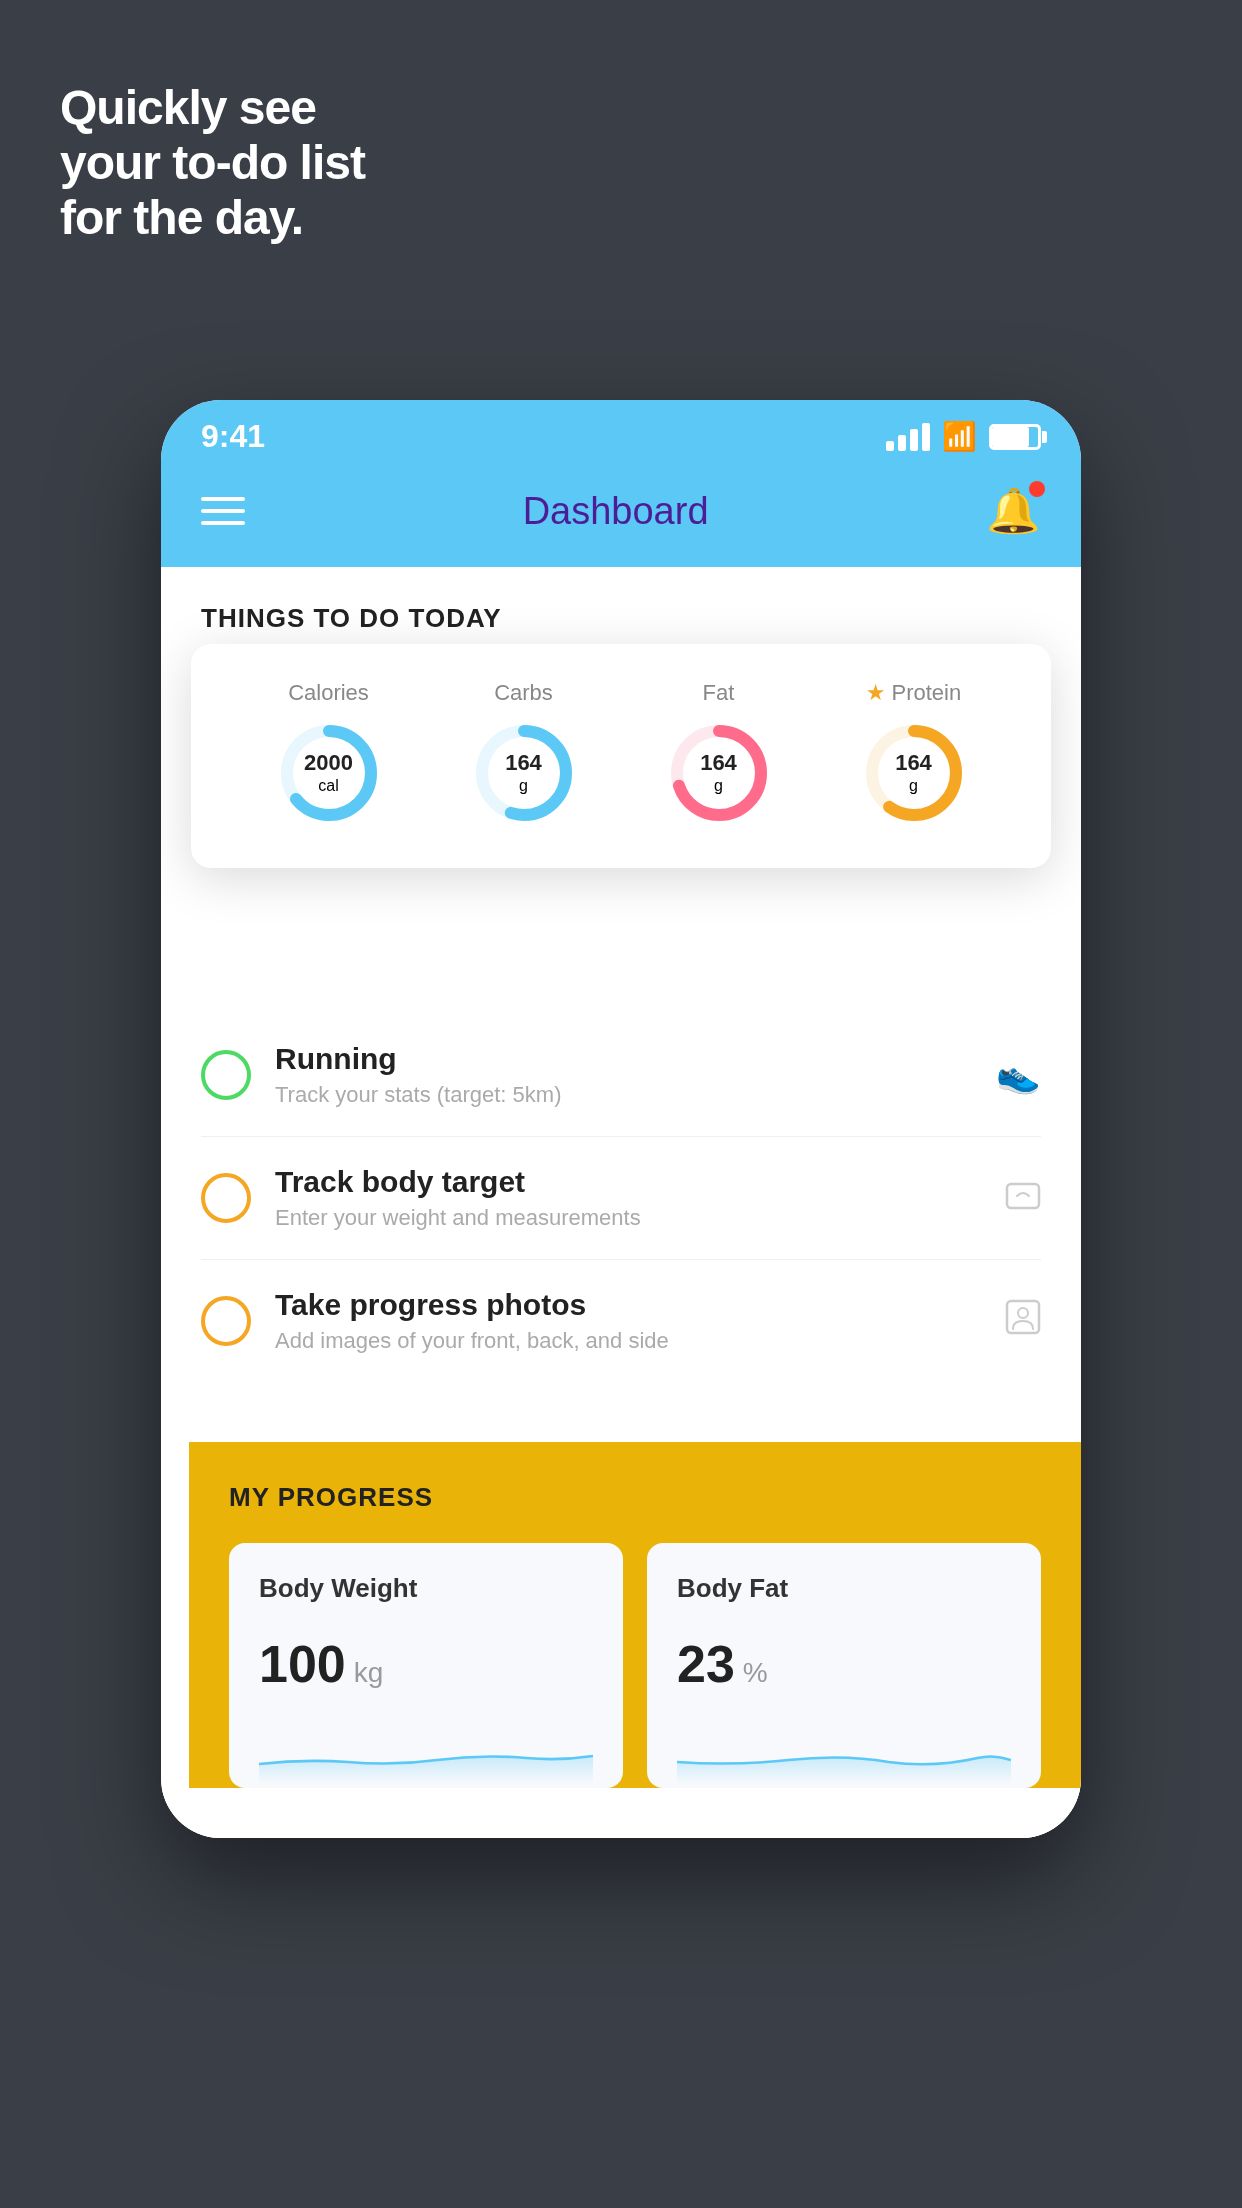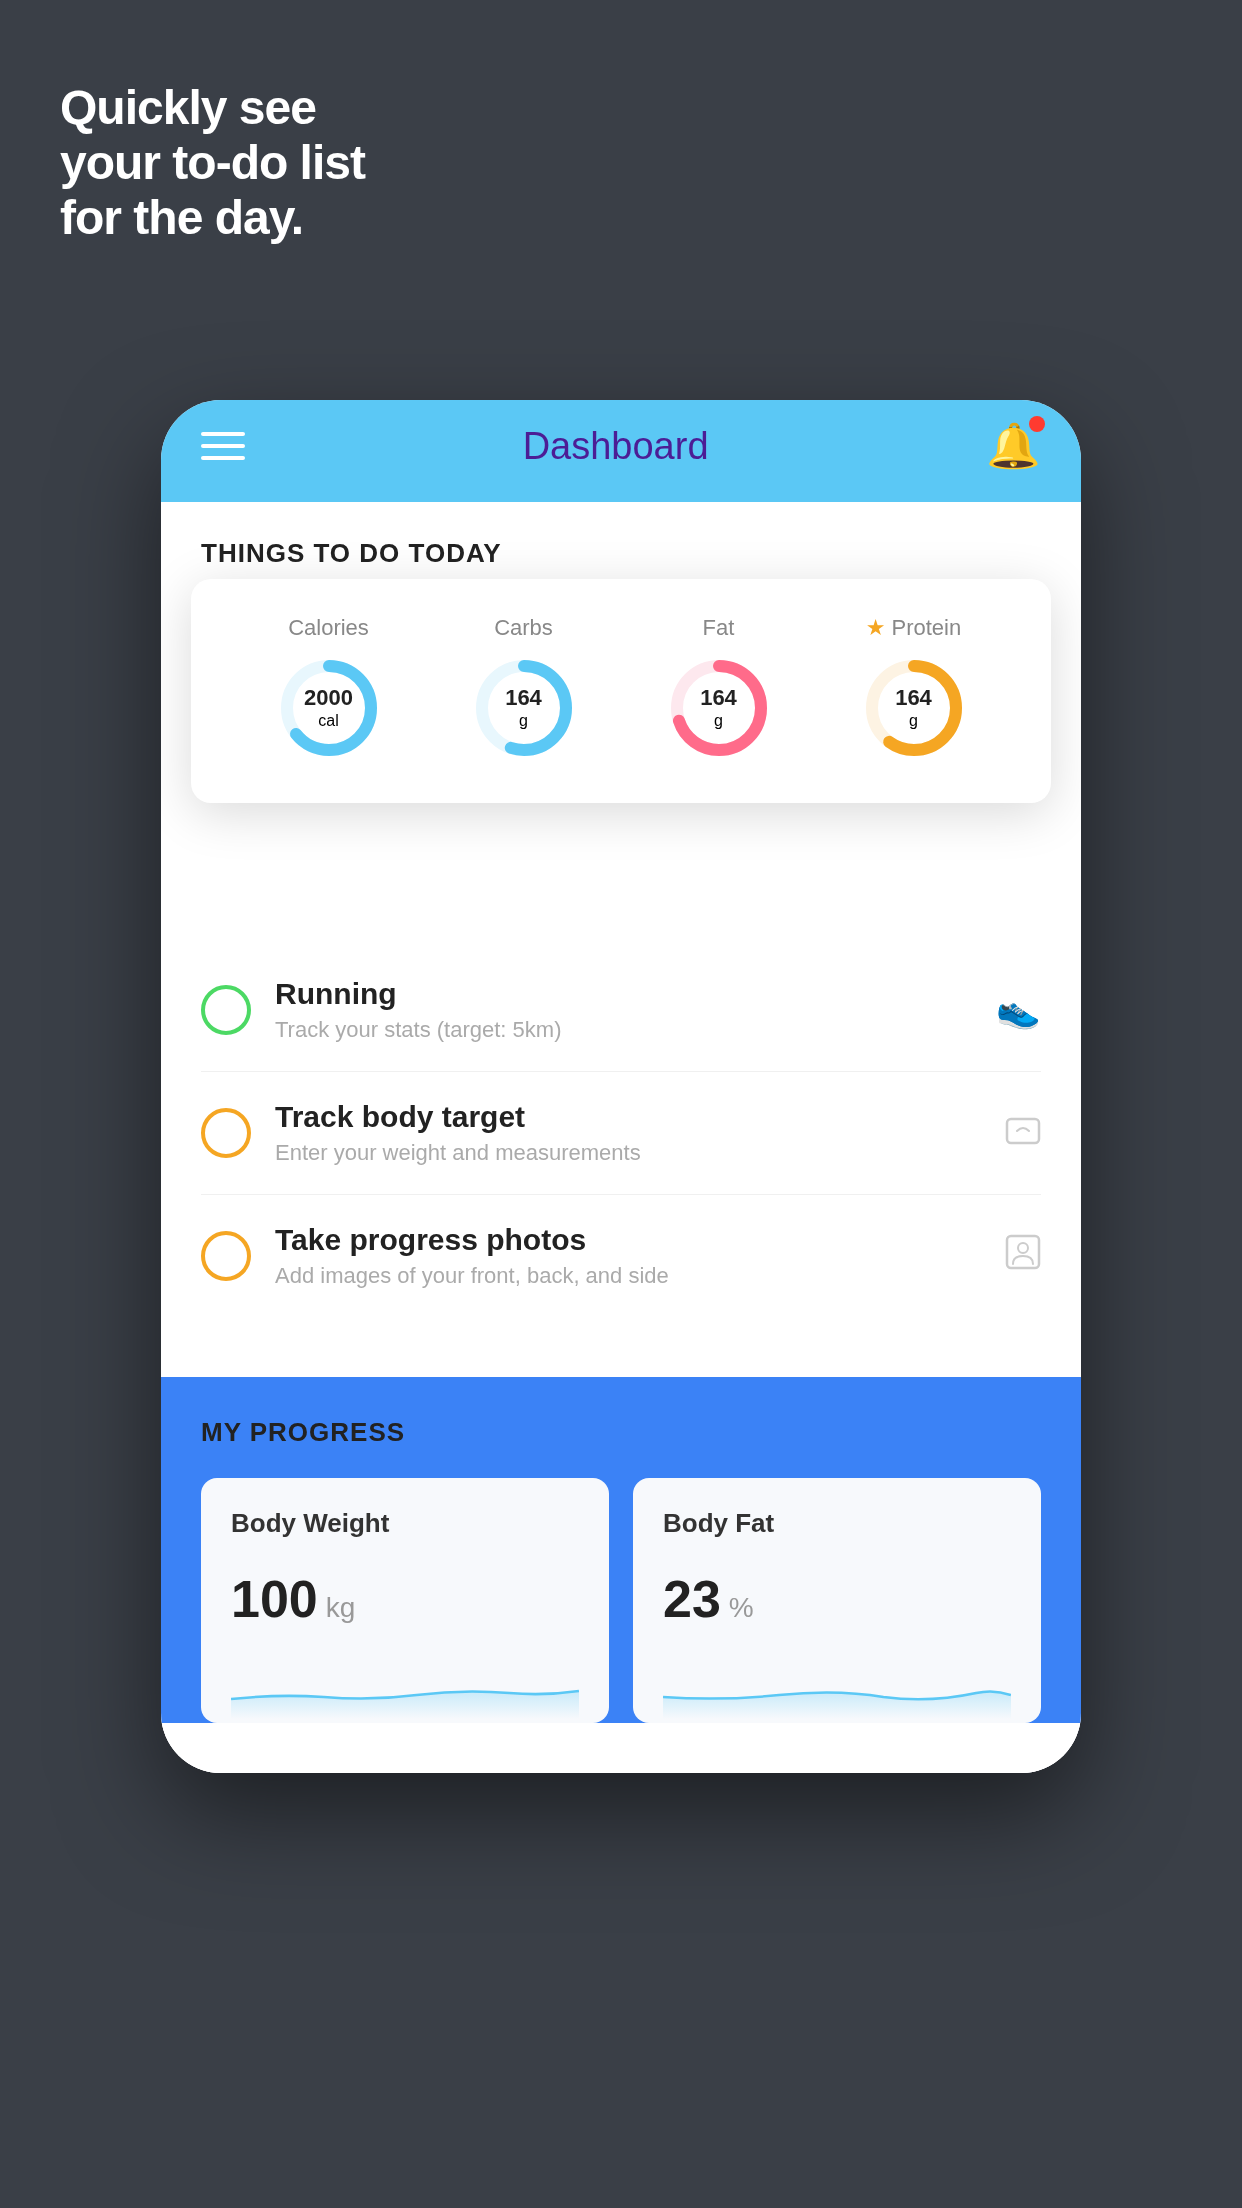--- a/index.html
+++ b/index.html
@@ -270,21 +270,22 @@
       color: #aaa;
     }
     .todo-icon {
       color: #ccc;
       font-size: 36px;
     }
 
     
     .progress-section {
       padding: 40px 40px 0;
-      background: #3b82f6;
+      background: #eab308;
+      margin-left: 28px;
     }
     .progress-heading {
       font-size: 26px;
       font-weight: 800;
       letter-spacing: 1px;
       color: #222;
       text-transform: uppercase;
       margin-bottom: 30px;
     }
     .progress-cards {
@@ -329,20 +330,35 @@
 <body>
 
 <div class="hero-text">
   <div>Quickly see</div>
   <div>your to-do list</div>
   <div>for the day.</div>
 </div>
 
 <div class="phone-mockup">
 
+  <div class="status-bar">
+    <span class="status-time">9:41</span>
+    <div class="status-icons">
+      <div class="signal-bars">
+        <div class="signal-bar" style="height:10px;"></div>
+        <div class="signal-bar" style="height:16px;"></div>
+        <div class="signal-bar" style="height:22px;"></div>
+        <div class="signal-bar" style="height:28px;"></div>
+      </div>
+      <span class="wifi-icon">📶</span>
+      <div class="battery-icon">
+        <div class="battery-fill"></div>
+      </div>
+    </div>
+  </div>
 
   <div class="app-header">
     <div class="hamburger-icon">
       <div class="hamburger-line"></div>
       <div class="hamburger-line"></div>
       <div class="hamburger-line"></div>
     </div>
     <span class="header-title">Dashboard</span>
     <div class="bell-icon-wrap">
       <span class="bell-icon">🔔</span>

